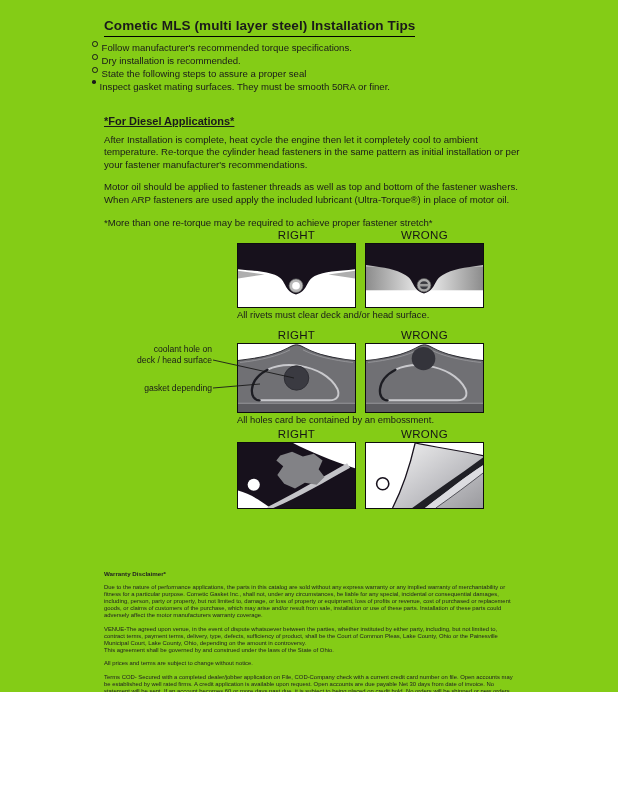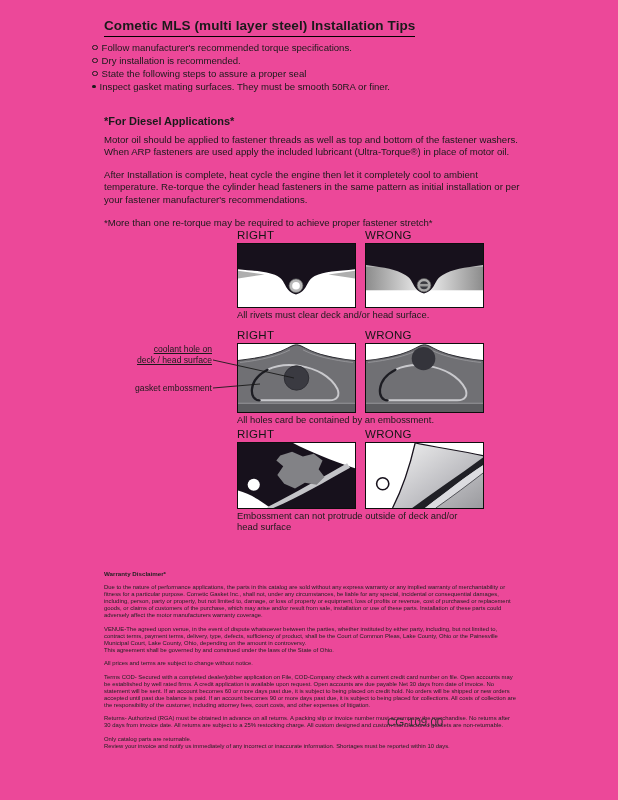--- a/index.html
+++ b/index.html
@@ -1,53 +1,53 @@
 <!DOCTYPE html>
 <html><head>
 <meta charset="utf-8">
 <style>
   html,body { margin:0; padding:0; background:#fff; }
-  .page { position:relative; width:618px; height:800px; background:#ec4899;
+  .page { position:relative; width:618px; height:692px; background:#84cc16;
           font-family:"Liberation Sans", sans-serif; color:#1a1a1a; overflow:hidden; }
 
   
   .title-block { position:absolute; left:104px; top:16px; }
   .page-title { font-size:13.5px; font-weight:bold; margin:0; display:inline-block;
                 border-bottom:1.7px solid #000; padding-bottom:3px; letter-spacing:0.1px; }
 
   
   .bullets-block { position:absolute; left:92px; top:41px; font-size:9.6px; line-height:13px; }
-  .bullet-line { display:flex; align-items:center; }
+  .bullet-line { display:flex; }
   .marker-circle { width:3.6px; height:3.6px; border:1px solid #1a1a1a; border-radius:50%;
                    margin-right:4px; flex:none; }
   .marker-dot { width:3.6px; height:3.6px; background:#1a1a1a; border-radius:50%;
                 margin-right:4px; flex:none; }
   .sub { }
 
   
   .diesel-block { position:absolute; left:104px; top:115px; width:418px;
                   font-size:9.6px; line-height:12.6px; }
-  .diesel-heading { font-size:11px; font-weight:bold; margin:0 0 6px 0; }
+  .diesel-heading { font-size:11px; font-weight:bold; margin:0 0 6px 0;text-decoration:underline; }
   .diesel-block p { margin:0 0 10px 0; }
 
   
   .diagram-row { position:absolute; left:237px; width:247px; }
   #row1 { top:229px; } #row2 { top:329px; } #row3 { top:428px; }
   .rw-labels { display:flex; gap:9px; margin-bottom:2px; }
-  .rw { width:119px; text-align:left; font-size:11.5px; color:#151515; letter-spacing:0.3px; }
+  .rw { width:119px; text-align:center; font-size:11.5px; color:#151515; letter-spacing:0.3px; }
   .panels { display:flex; gap:9px; }
   .panel { width:119px; border:1.6px solid #0d0d0d; box-sizing:border-box; background:#fff; }
   .panel svg { display:block; width:100%; height:100%; }
   .h65 { height:65px; } .h70 { height:70px; } .h67 { height:67px; }
   .caption { font-size:9.4px; line-height:11px; margin-top:1px; }
   #row3 .caption { width:242px; }
 
   
   .annotation-coolant { position:absolute; left:116px; top:344px; width:96px;
-                        text-align:right; font-size:8.6px; line-height:11px;text-decoration:underline; }
+                        text-align:right; font-size:8.6px; line-height:11px; }
   .annotation-gasket  { position:absolute; left:116px; top:383px; width:96px;
                         text-align:right; font-size:8.6px; }
   .pointer-overlay { position:absolute; left:0; top:0; width:618px; height:800px;
                      pointer-events:none; }
 
   
   .disclaimer-block { position:absolute; left:104px; top:570px; width:414px;
                       font-size:5.9px; line-height:7px; color:#222; }
   .disclaimer-heading { font-size:6.2px; font-weight:bold; margin:0 0 7px 0; }
   .disclaimer-block p { margin:0 0 6.5px 0; }
@@ -79,22 +79,22 @@
       <span>State the following steps to assure a proper seal</span>
     </div>
     <div class="bullet-line sub">
       <span class="marker-dot"></span>
       <span>Inspect gasket mating surfaces.  They must be smooth 50RA or finer.</span>
     </div>
   </div>
 
   <div class="diesel-block">
     <div class="diesel-heading">*For Diesel Applications*</div>
+    <p>After Installation is complete, heat cycle the engine then let it completely cool to ambient temperature. Re-torque the cylinder head fasteners in the same pattern as initial installation or per your fastener manufacturer's recommendations.</p>
     <p>Motor oil should be applied to fastener threads as well as top and bottom of the fastener washers. When ARP fasteners are used apply the included lubricant (Ultra-Torque®) in place of motor oil.</p>
-    <p>After Installation is complete, heat cycle the engine then let it completely cool to ambient temperature. Re-torque the cylinder head fasteners in the same pattern as initial installation or per your fastener manufacturer's recommendations.</p>
     <p>*More than one re-torque may be required to achieve proper fastener stretch*</p>
   </div>
 
   <div class="diagram-row" id="row1">
     <div class="rw-labels">
       <span class="rw">RIGHT</span>
       <span class="rw">WRONG</span>
     </div>
     <div class="panels">
       <div class="panel h65">
@@ -167,21 +167,21 @@
       </div>
     </div>
     <div class="caption">All holes card be contained by an embossment.</div>
   </div>
 
   <div class="annotation-coolant">
     <div>coolant hole on</div>
     <div>deck / head surface</div>
   </div>
   <div class="annotation-gasket">
-    <span>gasket embossment</span>
+    <span>gasket depending</span>
   </div>
   <svg class="pointer-overlay">
     <line x1="213" y1="360" x2="294" y2="378" stroke="#1a1a1a" stroke-width="0.9"></line>
     <line x1="213" y1="388" x2="260" y2="384" stroke="#1a1a1a" stroke-width="0.9"></line>
   </svg>
 
   <div class="diagram-row" id="row3">
     <div class="rw-labels">
       <span class="rw">RIGHT</span>
       <span class="rw">WRONG</span>
@@ -211,21 +211,20 @@
           <path d="M50,0 H119 V13 C95,8 72,4.5 50,0 Z" fill="#ffffff"></path>
           <path d="M50,0 C72,4.5 95,8 119,13" stroke="#17111c" stroke-width="1.2" fill="none"></path>
           <path d="M119,15 C95,33 70,50 47,67 L60,67 C81,51 102,34 119,23 Z" fill="#202026"></path>
           <path d="M119,23 C102,34 81,51 60,67 L71,67 C88,55 105,42 119,31 Z" fill="#dcdce0"></path>
           <path d="M119,31 C105,42 88,55 71,67" stroke="#35353b" stroke-width="0.8" fill="none"></path>
           <path d="M50,0 C45,22 38,45 27,67" stroke="#17111c" stroke-width="1.3" fill="none"></path>
           <circle cx="17" cy="42" r="6.2" fill="#ffffff" stroke="#17111c" stroke-width="1.6"></circle>
         </svg>
       </div>
     </div>
-    <div class="caption">Embossment can not protrude outside of deck and/or head surface</div>
   </div>
 
   <div class="disclaimer-block">
     <div class="disclaimer-heading">Warranty Disclaimer*</div>
     <p>Due to the nature of performance applications, the parts in this catalog are sold without any express warranty or any implied warranty of merchantability or fitness for a particular purpose.  Cometic Gasket Inc., shall not, under any circumstances, be liable for any special, incidental or consequential damages, including, person, party or property, but not limited to, damage, or loss of property or equipment, loss of profits or revenue, cost of purchased or replacement goods, or claims of customers of the purchase, which may arise and/or result from sale, installation or use of these parts.  Installation of these parts could adversely affect the motor manufacturers warranty coverage.</p>
     <p class="tight">VENUE-The agreed upon venue, in the event of dispute whatsoever between the parties, whether instituted by either party, including, but not limited to, contract terms, payment terms, delivery, type, defects, sufficiency of product, shall be the Court of Common Pleas, Lake County, Ohio or the Painesville Municipal Court, Lake County, Ohio, depending on the amount in controversy.</p>
     <p>This agreement shall be governed by and construed under the laws of the State of Ohio.</p>
     <p>All prices and terms are subject to change without notice.</p>
     <p>Terms COD- Secured with a completed dealer/jobber application on File, COD-Company check with a current credit card number on file.  Open accounts may be established by well rated firms.  A credit application is available upon request.  Open accounts are due payable Net 30 days from date of invoice.  No statement will be sent.  If an account becomes 60 or more days past due, it is subject to being placed on credit hold.  No orders will be shipped or new orders accepted until past due balance is paid.  If an account becomes 90 or more days past due, it is subject to being placed for collections.  All costs of collection are the responsibility of the customer, including attorney fees, court costs, and other expenses of litigation.</p>
     <p>Returns- Authorized (RGA) must be obtained in advance on all returns.  A packing slip or invoice number must accompany the merchandise.  No returns after 30 days from invoice date.  All returns are subject to a 25% restocking charge.  All custom designed and custom manufactured gaskets are non-returnable.</p>

